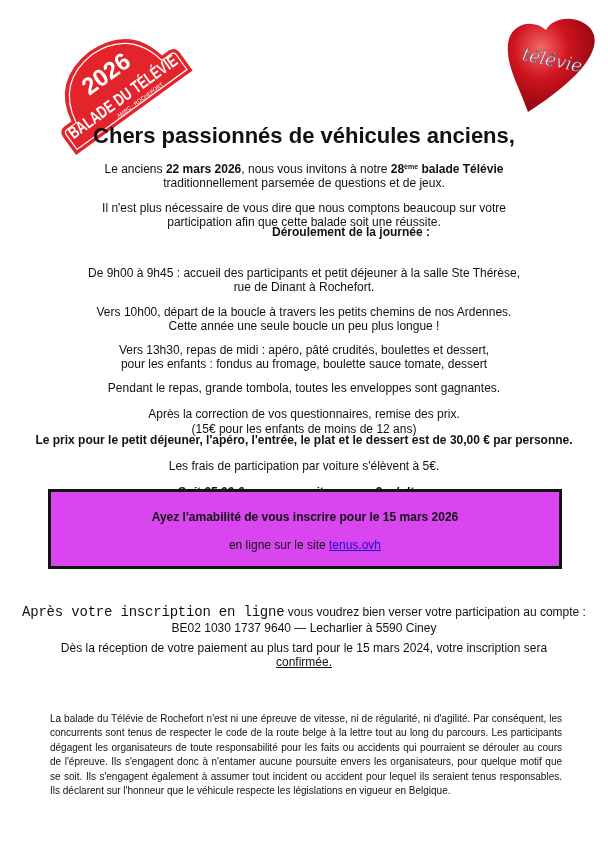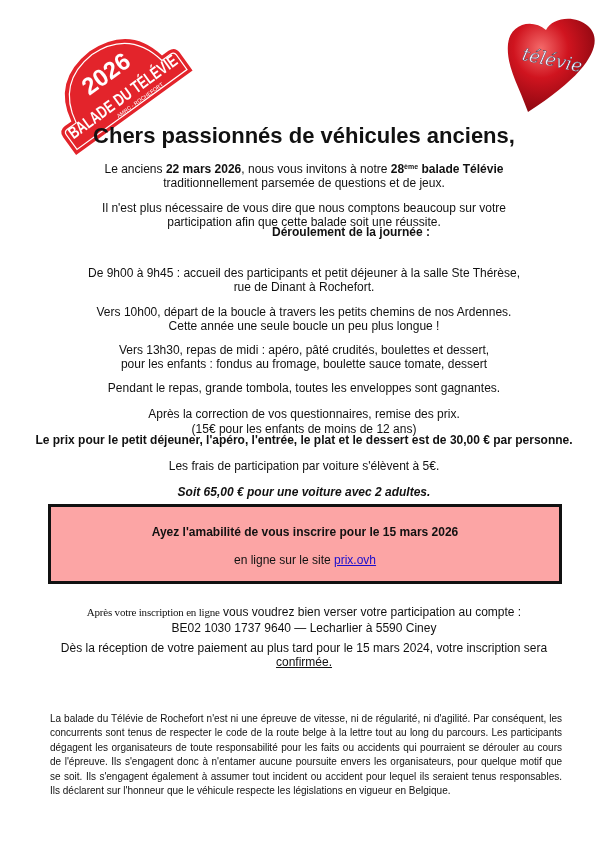--- a/index.html
+++ b/index.html
@@ -11,28 +11,28 @@
   .title { font-size:22px; font-weight:bold; top:125px; line-height:22px; }
   b { font-weight:bold; }
   sup { font-size:7px; vertical-align:top; line-height:7px; position:relative; top:1px; }
 
   
   .logo-wrap { left:22px; top:18px; width:180px; height:120px; }
   .plate { position:absolute; left:12px; top:22px; width:156px; height:84px;
            transform:rotate(-36deg); transform-origin:50% 50%; }
   .heart { right:2px; top:4px; width:110px; height:110px; }
 
-  .box { left:48px; top:504px; width:508px; height:74px; background:#fca5a5;
+  .box { left:48px; top:489px; width:508px; height:74px; background:#d946ef;
          border:3px solid #111; box-sizing:content-box; }
   .box-title { position:absolute; left:0; right:0; top:18px; text-align:center;
                font-size:12px; font-weight:bold; }
   .box-line { position:absolute; left:0; right:0; top:46px; text-align:center; font-size:12px; }
   .link { color:#1a0dcc; text-decoration:underline; }
 
-  .hand { font-family:Liberation Serif, serif; font-size:11px; letter-spacing:-0.2px; }
+  .hand { font-family:Liberation Mono, monospace; font-size:14px; letter-spacing:-0.2px; }
   .disclaimer { left:50px; width:512px; top:712px; font-size:10px; line-height:14.4px;
                 font-weight:normal; text-align:justify; }
 </style>
 </head>
 <body>
 
 <div class="abs logo-wrap">
   <svg class="plate" viewBox="0 0 156 84">
     <path d="M6,80 L6,58 Q6,50 14,50 L22,50 Q30,6 78,4 Q126,6 134,50 L142,50 Q150,50 150,58 L150,80 Z" fill="#e3242b"></path>
     <path d="M10,76 L10,58 Q10,54 14,54 L25,54 Q33,10 78,8 Q123,10 131,54 L142,54 Q146,54 146,58 L146,76 Z" fill="none" stroke="#fff" stroke-width="1.2"></path>
@@ -80,21 +80,21 @@
 <div class="abs center p" style="top:407px;">Après la correction de vos questionnaires, remise des prix.</div>
 
 <div class="abs center p" style="top:433px;font-weight:bold;">Le prix pour le petit déjeuner, l'apéro, l'entrée, le plat et le dessert est de 30,00 € par personne.</div>
 <div class="abs center p" style="top:422px;">(15€ pour les enfants de moins de 12 ans)</div>
 <div class="abs center p" style="top:459px;">Les frais de participation par voiture s'élèvent à 5€.</div>
 <div class="abs center p" style="top:485px; font-weight:bold; font-style:italic;">Soit 65,00 € pour une voiture avec 2 adultes.</div>
 
 <div class="abs box">
   <div class="box-title">Ayez l'amabilité de vous inscrire pour le 15 mars 2026</div>
   <div class="box-line">
-    <span>en ligne sur le site </span><span class="link">prix.ovh</span>
+    <span>en ligne sur le site </span><span class="link">tenus.ovh</span>
   </div>
 </div>
 
 <div class="abs center p" style="top:605px;">
   <span class="hand">Après votre inscription en ligne</span><span> vous voudrez bien verser votre participation au compte :</span>
 </div>
 <div class="abs center p" style="top:621px;">BE02 1030 1737 9640 — Lecharlier à 5590 Ciney</div>
 <div class="abs center p" style="top:641px;">Dès la réception de votre paiement au plus tard pour le 15 mars 2024, votre inscription sera</div>
 <div class="abs center p" style="top:655px;text-decoration:underline;">confirmée.</div>
 

